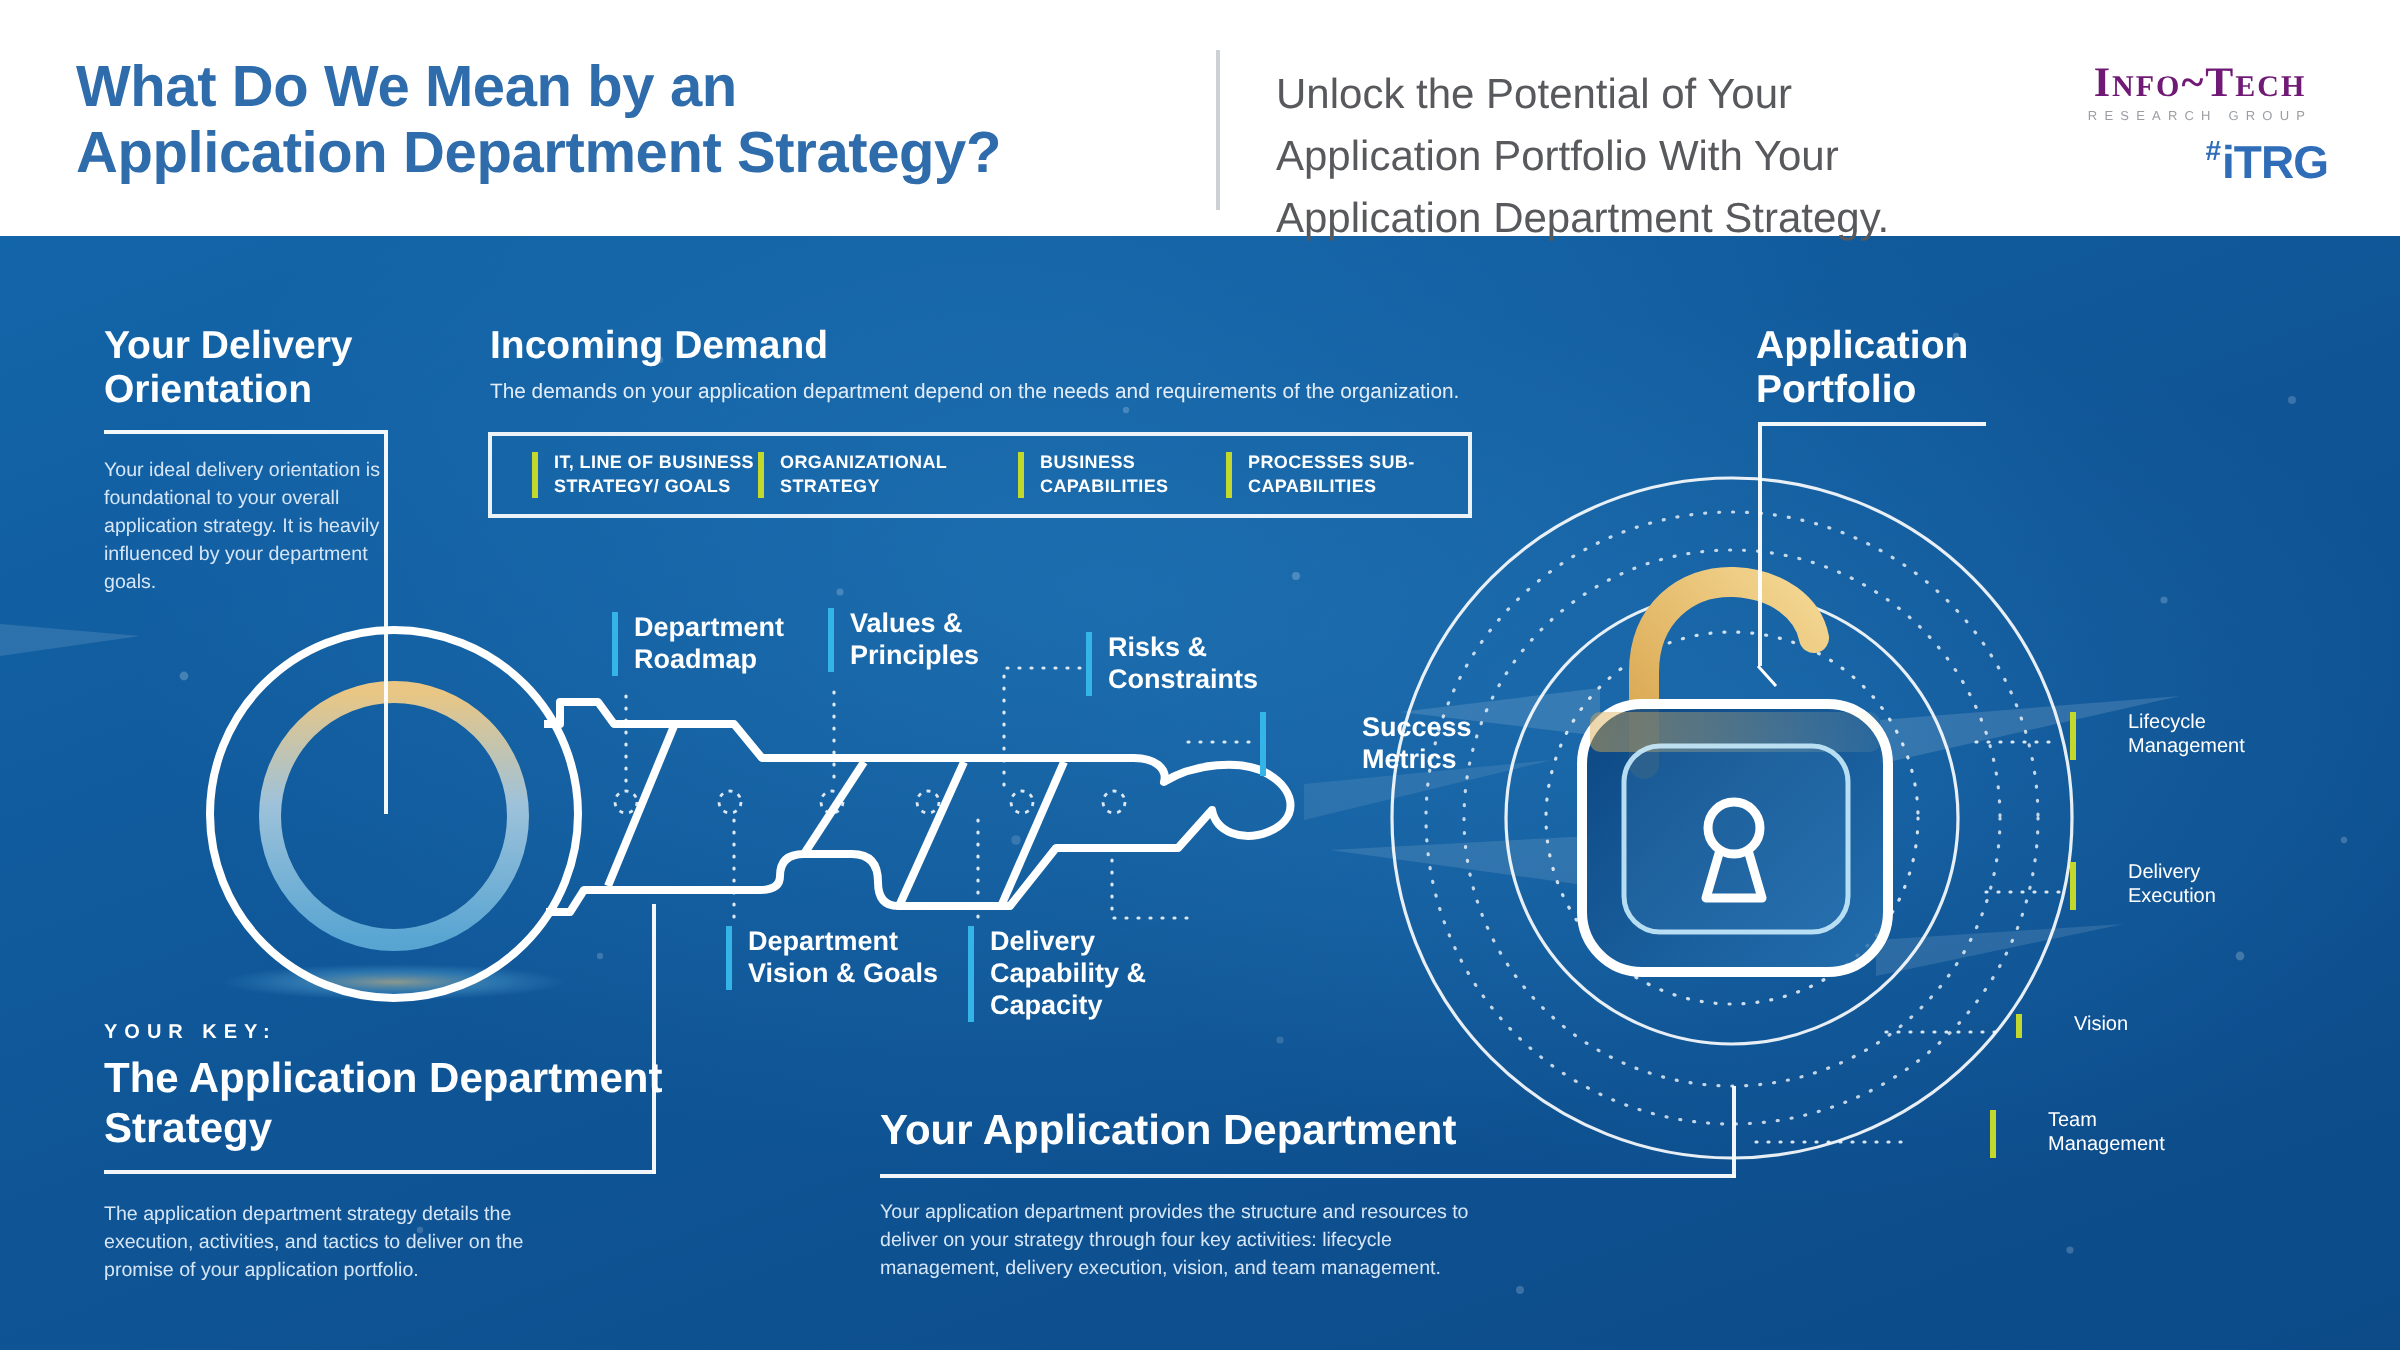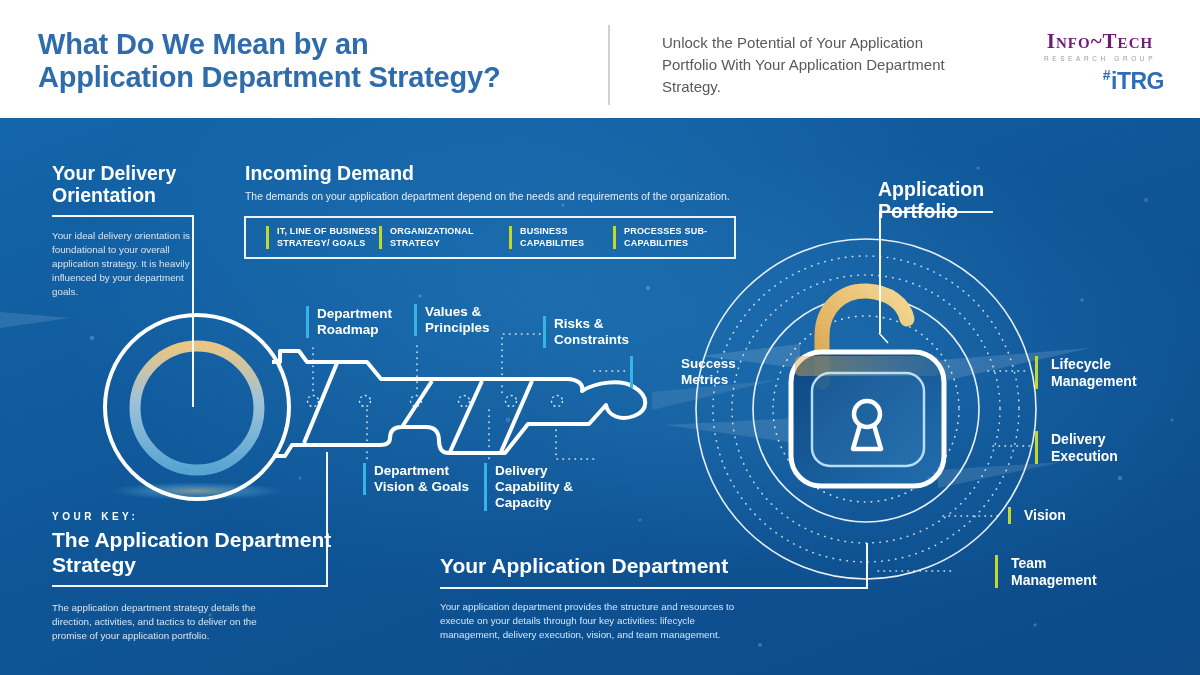--- a/index.html
+++ b/index.html
@@ -10,40 +10,40 @@
     background:
       radial-gradient(ellipse 700px 420px at 46% 44%, rgba(48,143,207,.38), rgba(0,0,0,0) 70%),
       radial-gradient(ellipse 520px 320px at 74% 56%, rgba(42,132,200,.32), rgba(0,0,0,0) 70%),
       linear-gradient(160deg,#1469ae 0%,#0f5596 55%,#0c4a88 100%);
   }
   .abs{position:absolute;}
   
   .header{position:absolute;left:0;top:0;width:1200px;height:118px;background:#ffffff;z-index:5;}
   .title{position:absolute;left:38px;top:28px;font-size:29px;line-height:1.14;font-weight:800;color:#2e6cac;letter-spacing:-.2px;}
   .hdr-divider{position:absolute;left:608px;top:25px;width:2px;height:80px;background:#cdd0d4;}
-  .subtitle{position:absolute;left:662px;top:32px;width:320px;font-size:15px;line-height:1.48;color:#58595c;}
+  .subtitle{position:absolute;left:638px;top:32px;width:320px;font-size:21px;line-height:1.48;color:#58595c;}
   .logo{position:absolute;left:1032px;top:29px;width:136px;text-align:center;}
   .logo-brand{font-family:"Liberation Serif","DejaVu Serif",serif;font-size:21px;letter-spacing:1px;color:#701a75;font-variant:small-caps;font-weight:600;}
   .logo-tag{font-size:6.5px;letter-spacing:3.6px;color:#9a9da1;margin-top:1px;}
   .logo-badge{margin-top:5px;text-align:right;padding-right:4px;font-weight:800;color:#2f6db8;font-size:23px;letter-spacing:-.5px;}
   .logo-badge .hash{font-size:14px;vertical-align:9px;margin-right:1px;}
   
   .z{z-index:3;}
   .h2{font-weight:800;color:#fff;font-size:19.5px;line-height:1.12;}
   .para{color:#d6e6f6;font-size:9.8px;line-height:1.42;}
   .elbow-tr{border-top:2px solid rgba(255,255,255,.95);border-right:2px solid rgba(255,255,255,.95);}
   .elbow-tl{border-top:2px solid rgba(255,255,255,.95);border-left:2px solid rgba(255,255,255,.95);}
   .rule{background:rgba(255,255,255,.95);}
   .demand-box{border:2px solid rgba(255,255,255,.92);padding-left:38px;}
   .demand-item{position:absolute;border-left:3.5px solid #c3d82d;padding-left:8px;color:#fff;
     font-size:9px;font-weight:800;text-transform:uppercase;line-height:1.3;letter-spacing:.2px;}
   .klabel{position:absolute;border-left:3.5px solid #35b4e8;padding-left:8px;color:#fff;
     font-size:13.5px;font-weight:700;line-height:1.18;}
-  .alabel{position:absolute;border-left:3.5px solid #c3d82d;padding-left:13px;color:#fff;
-    font-size:14px;font-weight:700;line-height:1.18;}
+  .alabel{position:absolute;border-left:3.5px solid #c3d82d;padding-left:26px;color:#fff;
+    font-size:10px;font-weight:400;line-height:1.18;}
   .eyebrow{color:#fff;font-size:10px;font-weight:700;letter-spacing:3.5px;}
   .h2big{font-weight:800;color:#fff;font-size:21px;line-height:1.18;}
   svg{position:absolute;left:0;top:0;z-index:1;}
 </style>
 </head>
 <body>
 
 <div class="canvas">
 
   <svg width="1200" height="675" viewBox="0 0 1200 675">
@@ -185,39 +185,39 @@
 
   <div class="abs z h2" style="left:245px;top:163px;">Incoming Demand</div>
   <div class="abs z" style="left:245px;top:191px;width:500px;font-size:10.4px;color:#e2edf9;">The demands on your application department depend on the needs and requirements of the organization.</div>
   <div class="abs z demand-box" style="left:244px;top:216px;width:492px;height:43px;">
     <div class="demand-item" style="left:20px;top:8px;width:130px;">IT, LINE OF BUSINESS STRATEGY/ GOALS</div>
     <div class="demand-item" style="left:133px;top:8px;width:105px;">ORGANIZATIONAL STRATEGY</div>
     <div class="demand-item" style="left:263px;top:8px;width:90px;">BUSINESS CAPABILITIES</div>
     <div class="demand-item" style="left:367px;top:8px;width:110px;">PROCESSES SUB-CAPABILITIES</div>
   </div>
 
-  <div class="abs z h2" style="left:878px;top:163px;width:130px;margin-top:16px;">Application Portfolio</div>
+  <div class="abs z h2" style="left:878px;top:163px;width:130px;">Application Portfolio</div>
   <div class="abs z elbow-tl" style="left:879px;top:211px;width:114px;height:122px;"></div>
 
   <div class="klabel z" style="left:306px;top:306px;width:105px;">Department Roadmap</div>
   <div class="klabel z" style="left:414px;top:304px;width:100px;">Values &amp; Principles</div>
   <div class="klabel z" style="left:543px;top:316px;width:110px;">Risks &amp; Constraints</div>
   <div class="klabel z" style="left:630px;top:356px;width:80px;padding-left:48px;">Success Metrics</div>
   <div class="klabel z" style="left:363px;top:463px;width:125px;">Department Vision &amp; Goals</div>
   <div class="klabel z" style="left:484px;top:463px;width:92px;">Delivery Capability &amp; Capacity</div>
 
   <div class="alabel z" style="left:1035px;top:356px;width:100px;">Lifecycle Management</div>
   <div class="alabel z" style="left:1035px;top:431px;width:90px;">Delivery Execution</div>
   <div class="alabel z" style="left:1008px;top:507px;width:60px;">Vision</div>
   <div class="alabel z" style="left:995px;top:555px;width:105px;">Team Management</div>
 
   <div class="abs z eyebrow" style="left:52px;top:511px;">YOUR KEY:</div>
   <div class="abs z h2big" style="left:52px;top:528px;width:290px;">The Application Department Strategy</div>
   <div class="abs z rule" style="left:52px;top:585px;width:276px;height:2px;"></div>
   <div class="abs z rule" style="left:326px;top:452px;width:2px;height:135px;"></div>
-  <div class="abs z para" style="left:52px;top:601px;width:225px;">The application department strategy details the direction, activities, and tactics to deliver on the promise of your application portfolio.</div>
+  <div class="abs z para" style="left:52px;top:601px;width:225px;">The application department strategy details the execution, activities, and tactics to deliver on the promise of your application portfolio.</div>
 
   <div class="abs z h2big" style="left:440px;top:554px;width:460px;">Your Application Department</div>
   <div class="abs z rule" style="left:440px;top:587px;width:428px;height:2px;"></div>
   <div class="abs z rule" style="left:866px;top:543px;width:2px;height:46px;"></div>
-  <div class="abs z para" style="left:440px;top:600px;width:305px;">Your application department provides the structure and resources to execute on your details through four key activities: lifecycle management, delivery execution, vision, and team management.</div>
+  <div class="abs z para" style="left:440px;top:600px;width:305px;">Your application department provides the structure and resources to deliver on your strategy through four key activities: lifecycle management, delivery execution, vision, and team management.</div>
 
 </div>
 
 </body></html>

